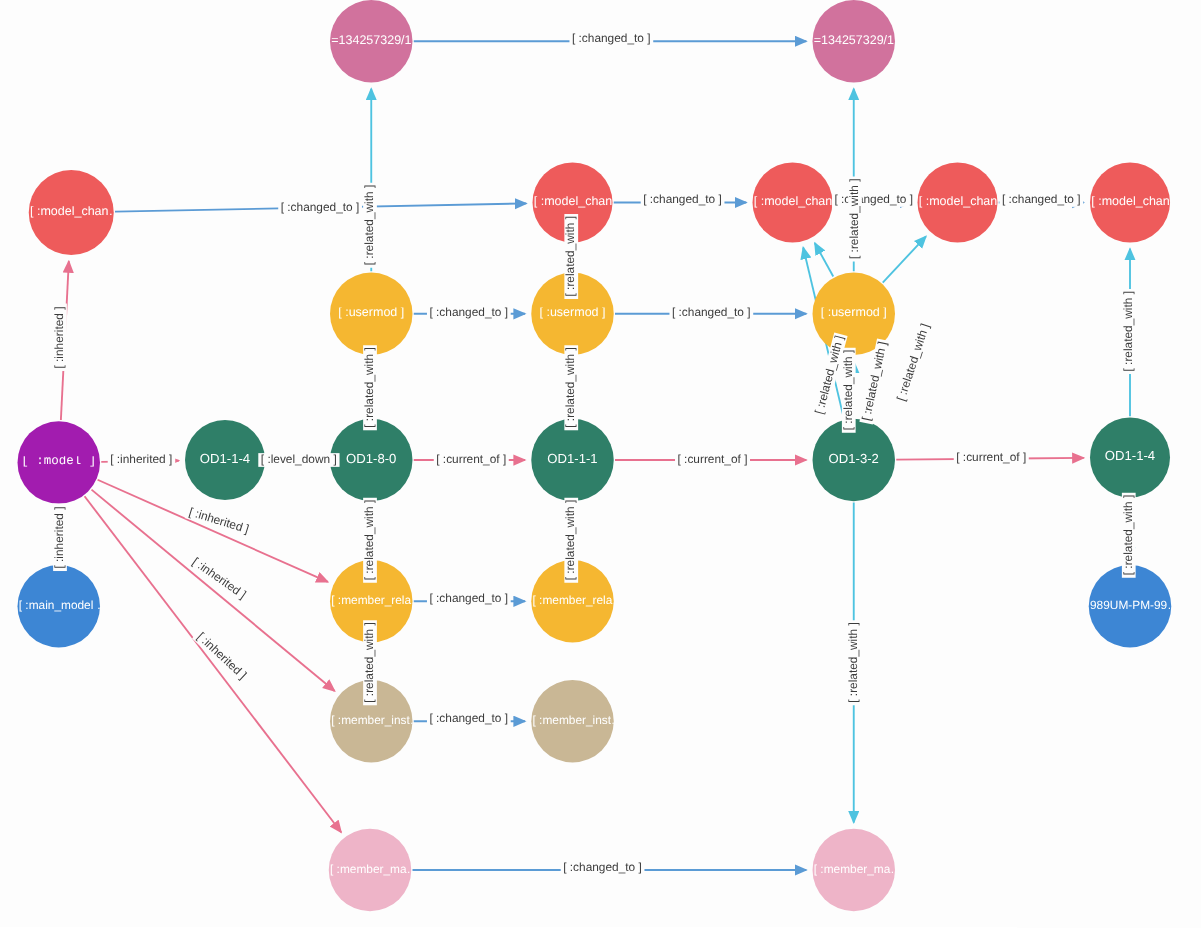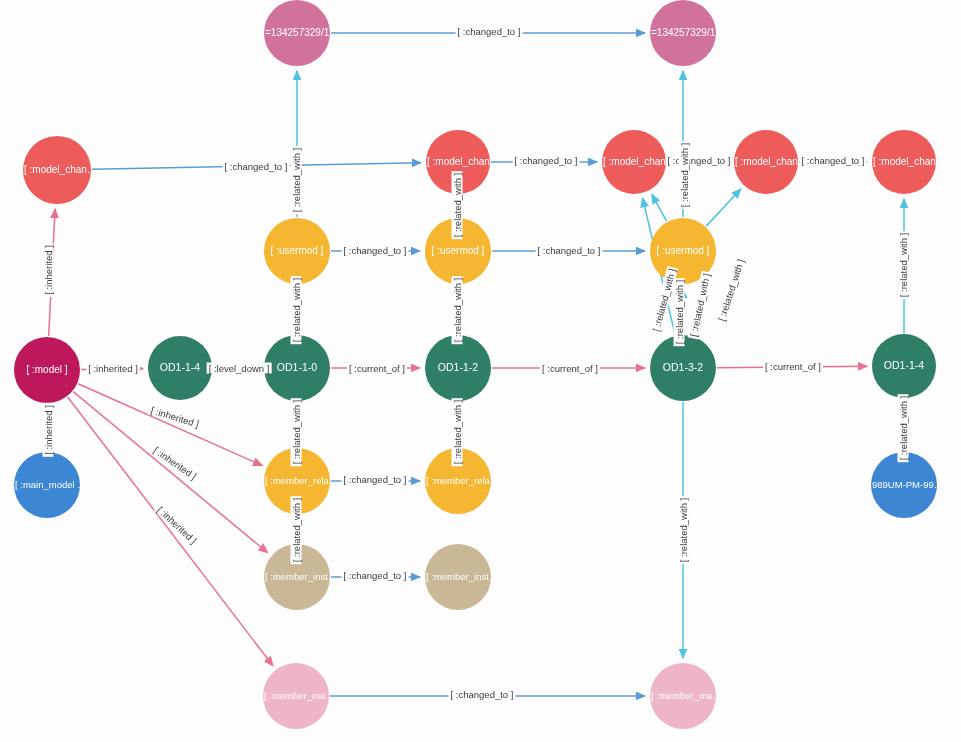--- a/index.html
+++ b/index.html
@@ -90,31 +90,31 @@
       </div>
       <div class="node" style="left: 264px; top: 218px; width: 66px; height: 66px; background: rgb(245, 183, 49); font-size: 10px;">
         <span class="lbl">[ :usermod ]</span>
       </div>
       <div class="node" style="left: 425px; top: 218px; width: 66px; height: 66px; background: rgb(245, 183, 49); font-size: 10px;">
         <span class="lbl">[ :usermod ]</span>
       </div>
       <div class="node" style="left: 650px; top: 218px; width: 66px; height: 66px; background: rgb(245, 183, 49); font-size: 10px;">
         <span class="lbl">[ :usermod ]</span>
       </div>
-      <div class="node" style="left: 14px; top: 337px; width: 66px; height: 66px; background: #be185d; font-size: 10px;">
+      <div class="node" style="left: 14px; top: 337px; width: 66px; height: 66px; background: #a21caf; font-size: 10px; font-family: Liberation Mono, monospace;">
         <span class="lbl">[ :model ]</span>
       </div>
       <div class="node" style="left: 148px; top: 336px; width: 64px; height: 64px; background: rgb(47, 127, 104); font-size: 10.5px;">
         <span class="lbl">OD1-1-4</span>
       </div>
       <div class="node" style="left: 264px; top: 335px; width: 66px; height: 66px; background: rgb(47, 127, 104); font-size: 10.5px;">
-        <span class="lbl">OD1-1-0</span>
+        <span class="lbl">OD1-8-0</span>
       </div>
       <div class="node" style="left: 425px; top: 335px; width: 66px; height: 66px; background: rgb(47, 127, 104); font-size: 10.5px;">
-        <span class="lbl">OD1-1-2</span>
+        <span class="lbl">OD1-1-1</span>
       </div>
       <div class="node" style="left: 650px; top: 335px; width: 66px; height: 66px; background: rgb(47, 127, 104); font-size: 10.5px;">
         <span class="lbl">OD1-3-2</span>
       </div>
       <div class="node" style="left: 872px; top: 334px; width: 64px; height: 64px; background: rgb(47, 127, 104); font-size: 10.5px;">
         <span class="lbl">OD1-1-4</span>
       </div>
       <div class="node" style="left: 264px; top: 448px; width: 66px; height: 66px; background: rgb(245, 183, 49); font-size: 9.5px;">
         <span class="lbl">[ :member_rela…</span>
       </div>

